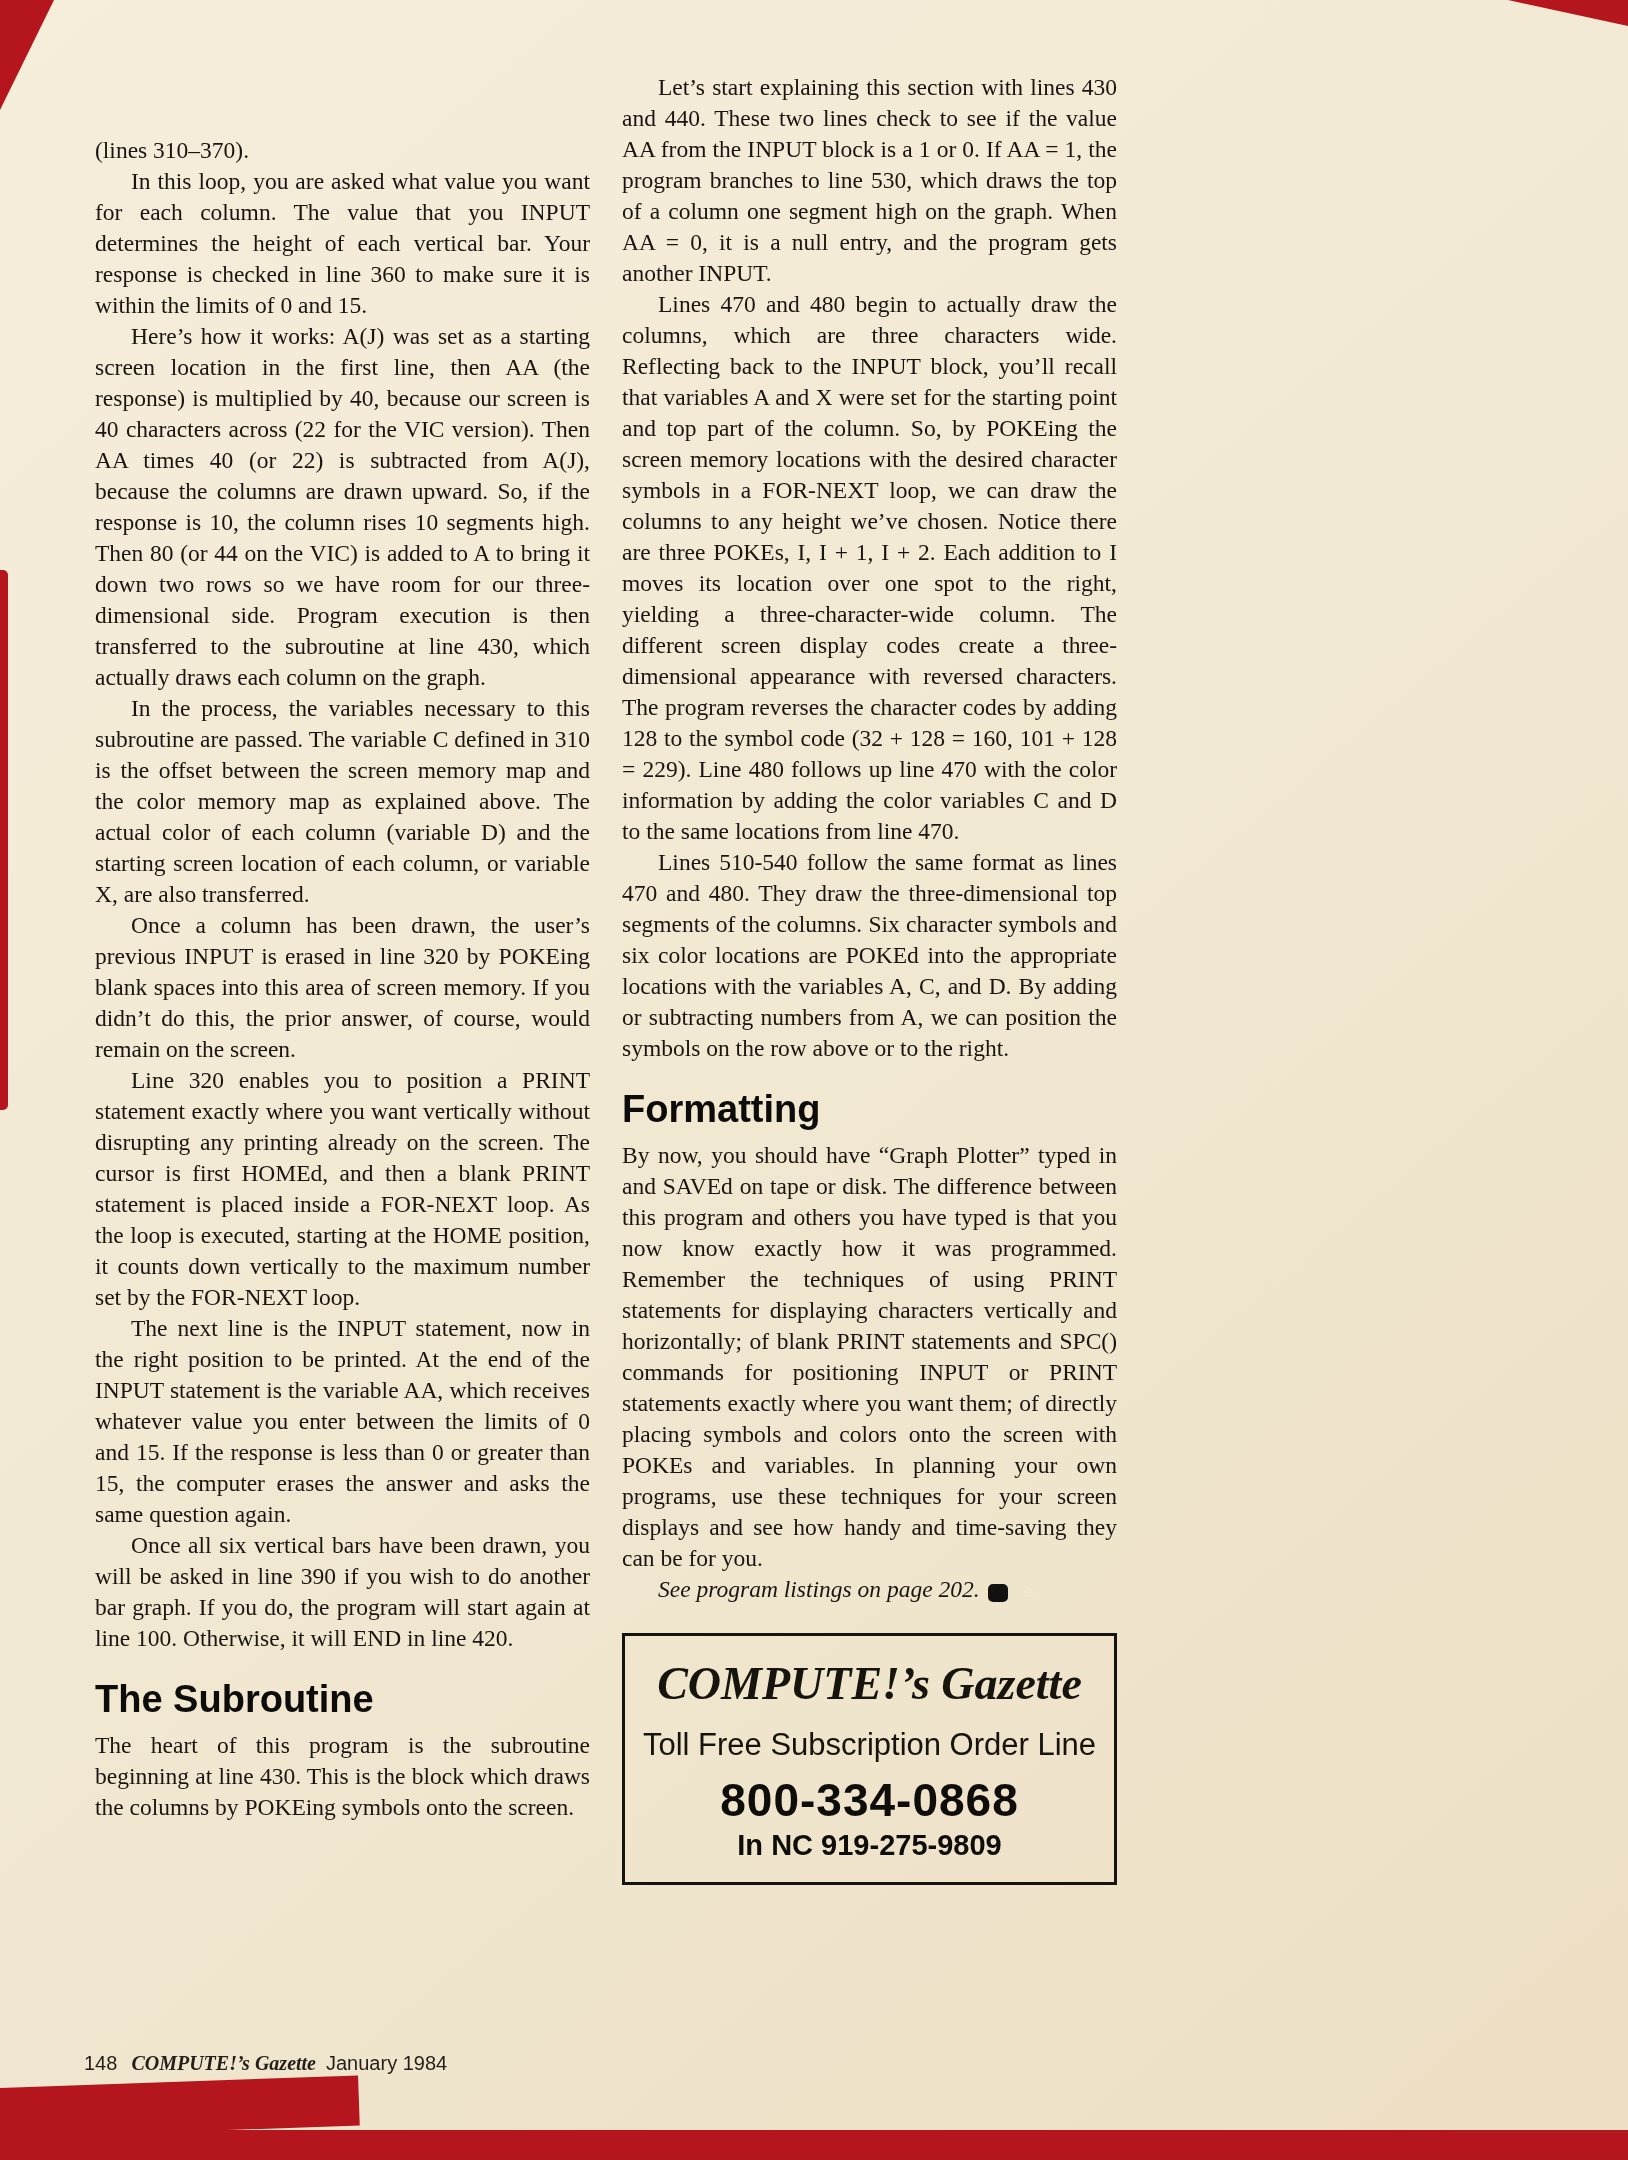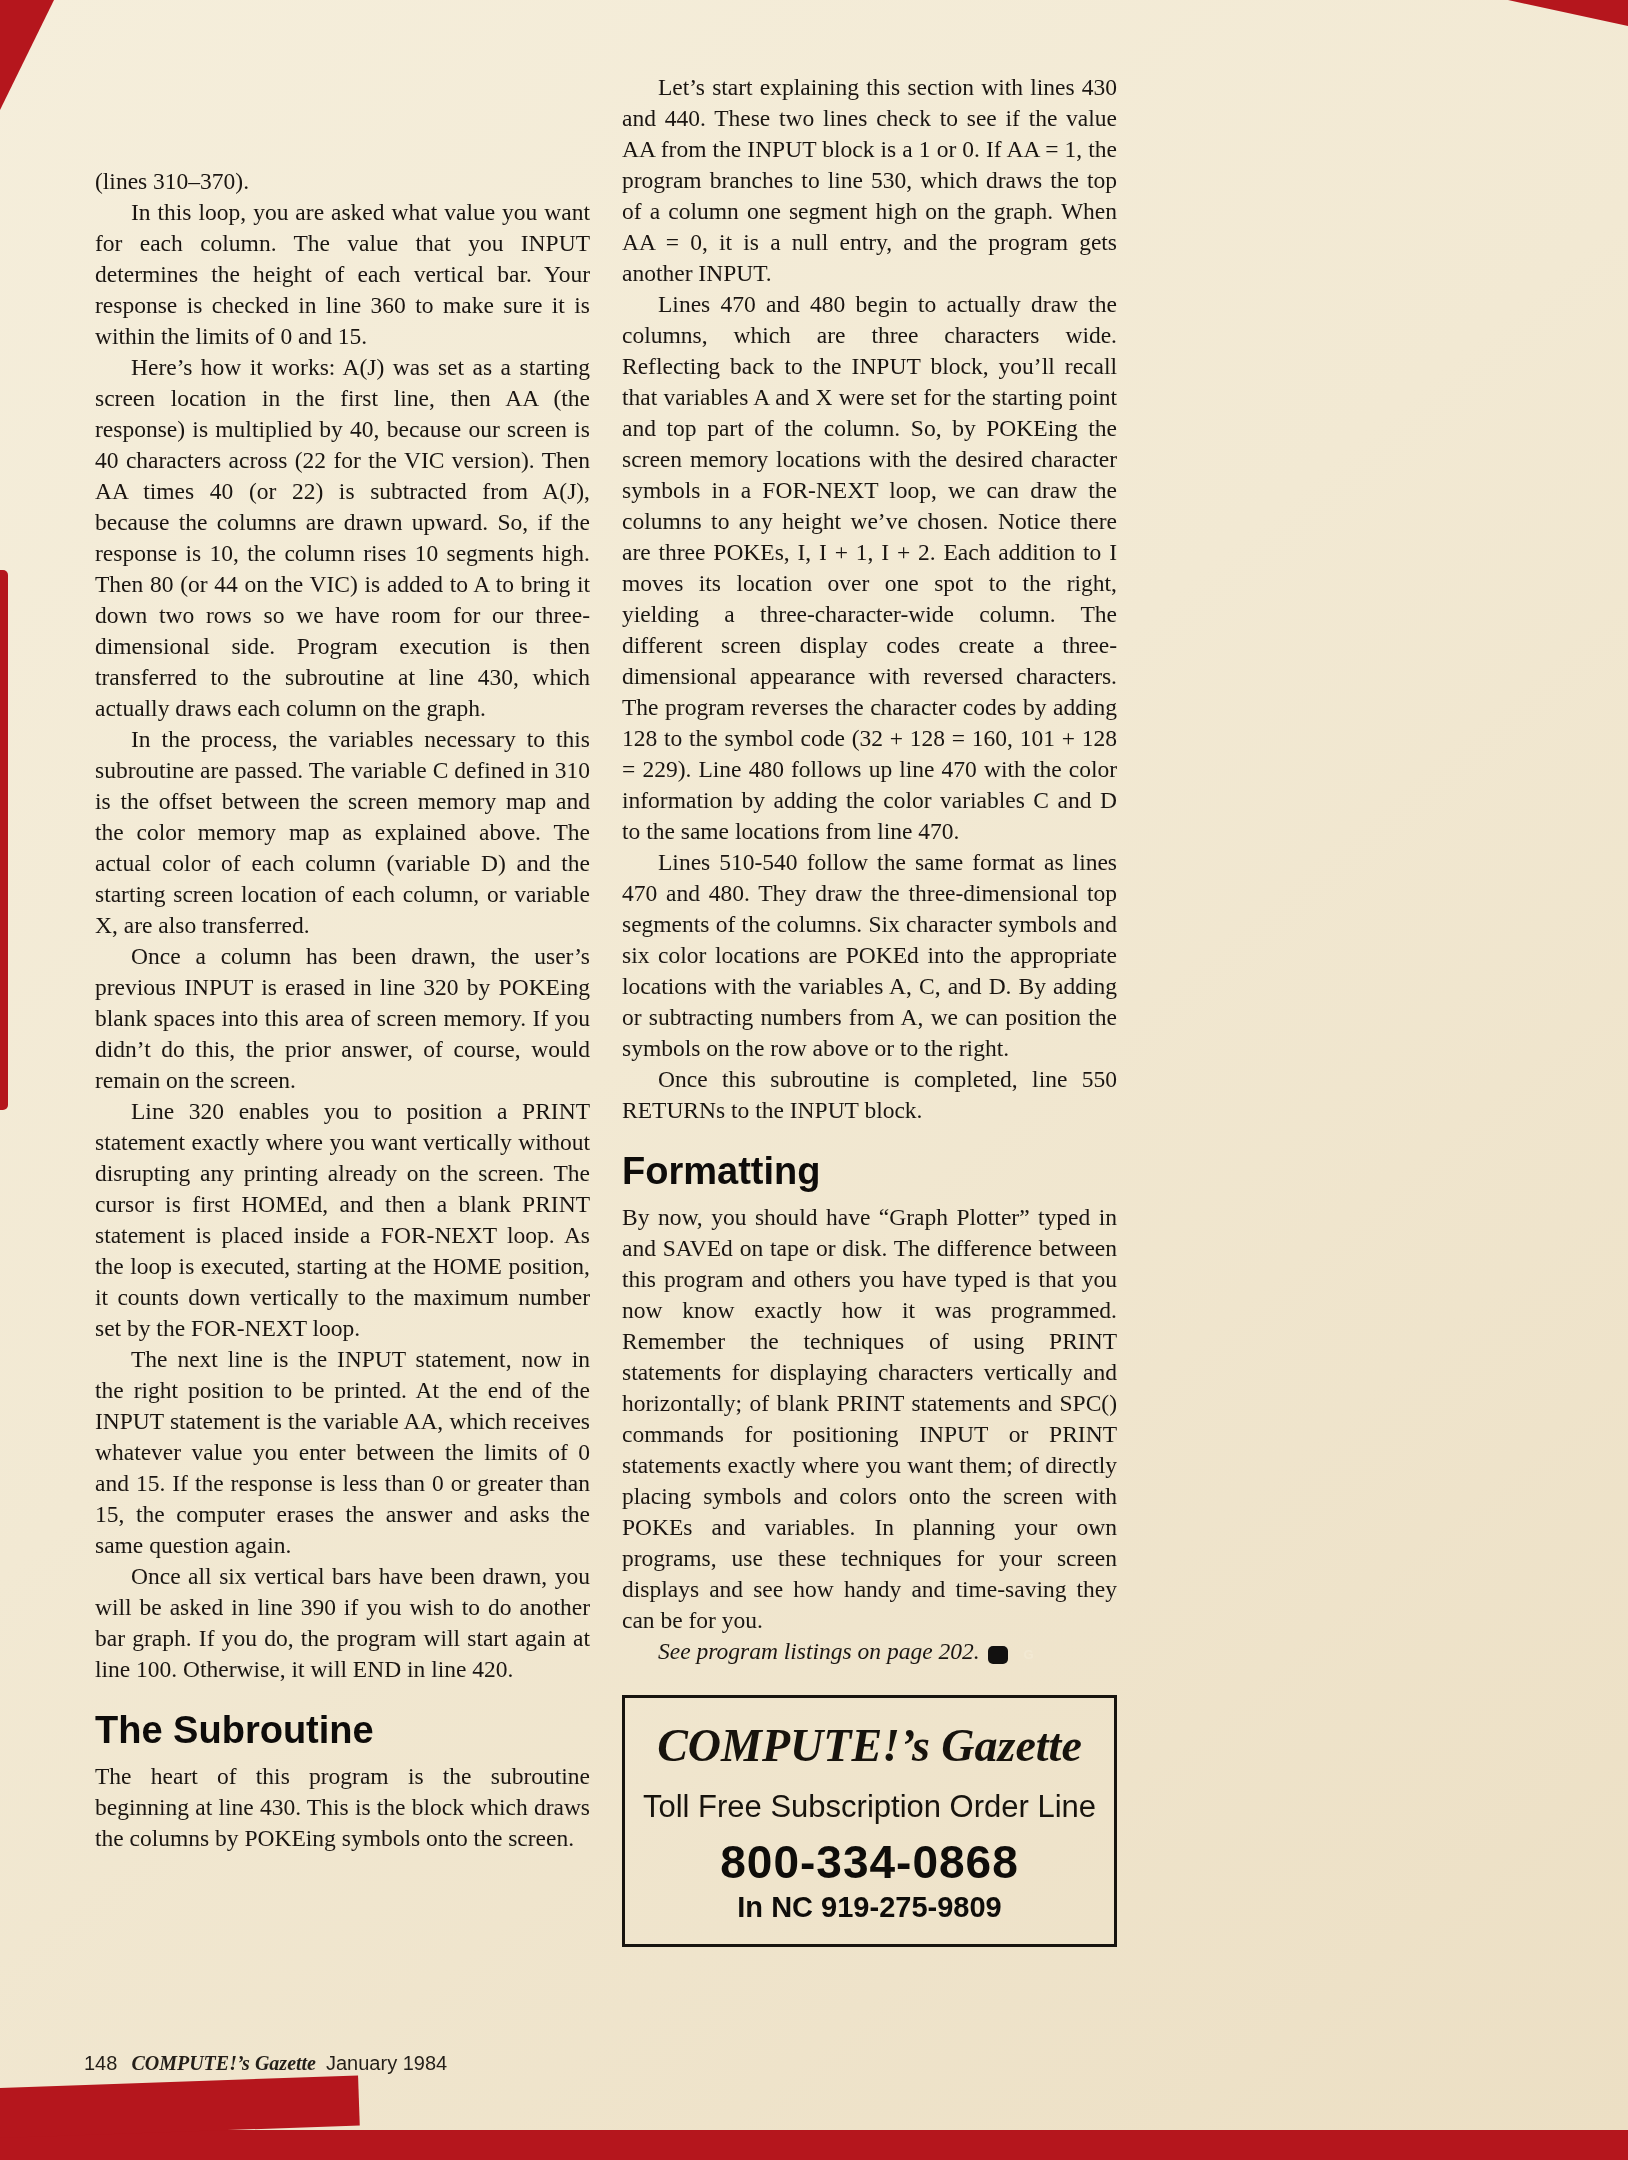--- a/index.html
+++ b/index.html
@@ -170,21 +170,20 @@
       <p>The next line is the INPUT statement, now in the right position to be printed. At the end of the INPUT statement is the variable AA, which receives whatever value you enter between the limits of 0 and 15. If the response is less than 0 or greater than 15, the computer erases the answer and asks the same question again.</p>
       <p>Once all six vertical bars have been drawn, you will be asked in line 390 if you wish to do another bar graph. If you do, the program will start again at line 100. Otherwise, it will END in line 420.</p>
       <h2>The Subroutine</h2>
       <p class="noindent">The heart of this program is the subroutine beginning at line 430. This is the block which draws the columns by POKEing symbols onto the screen.</p>
     </section>
 
     <section class="col">
       <p>Let’s start explaining this section with lines 430 and 440. These two lines check to see if the value AA from the INPUT block is a 1 or 0. If AA = 1, the program branches to line 530, which draws the top of a column one segment high on the graph. When AA = 0, it is a null entry, and the program gets another INPUT.</p>
       <p>Lines 470 and 480 begin to actually draw the columns, which are three characters wide. Reflecting back to the INPUT block, you’ll recall that variables A and X were set for the starting point and top part of the column. So, by POKEing the screen memory locations with the desired character symbols in a FOR-NEXT loop, we can draw the columns to any height we’ve chosen. Notice there are three POKEs, I, I + 1, I + 2. Each addition to I moves its location over one spot to the right, yielding a three-character-wide column. The different screen display codes create a three-dimensional appearance with reversed characters. The program reverses the character codes by adding 128 to the symbol code (32 + 128 = 160, 101 + 128 = 229). Line 480 follows up line 470 with the color information by adding the color variables C and D to the same locations from line 470.</p>
       <p>Lines 510-540 follow the same format as lines 470 and 480. They draw the three-dimensional top segments of the columns. Six character symbols and six color locations are POKEd into the appropriate locations with the variables A, C, and D. By adding or subtracting numbers from A, we can position the symbols on the row above or to the right.</p>
-      <p>Once this subroutine is completed, line 550 RETURNs to the INPUT block.</p>
       <h2>Formatting</h2>
       <p class="noindent">By now, you should have “Graph Plotter” typed in and SAVEd on tape or disk. The difference between this program and others you have typed is that you now know exactly how it was programmed. Remember the techniques of using PRINT statements for displaying characters vertically and horizontally; of blank PRINT statements and SPC() commands for positioning INPUT or PRINT statements exactly where you want them; of directly placing symbols and colors onto the screen with POKEs and variables. In planning your own programs, use these techniques for your screen displays and see how handy and time-saving they can be for you.</p>
       <p class="note">
         <span>See program listings on page 202.</span><span class="bug">G</span>
       </p>
 
       <div class="ad">
         <div class="ad-title">COMPUTE!’s Gazette</div>
         <div class="ad-sub">Toll Free Subscription Order Line</div>
         <div class="ad-phone">800-334-0868</div>

